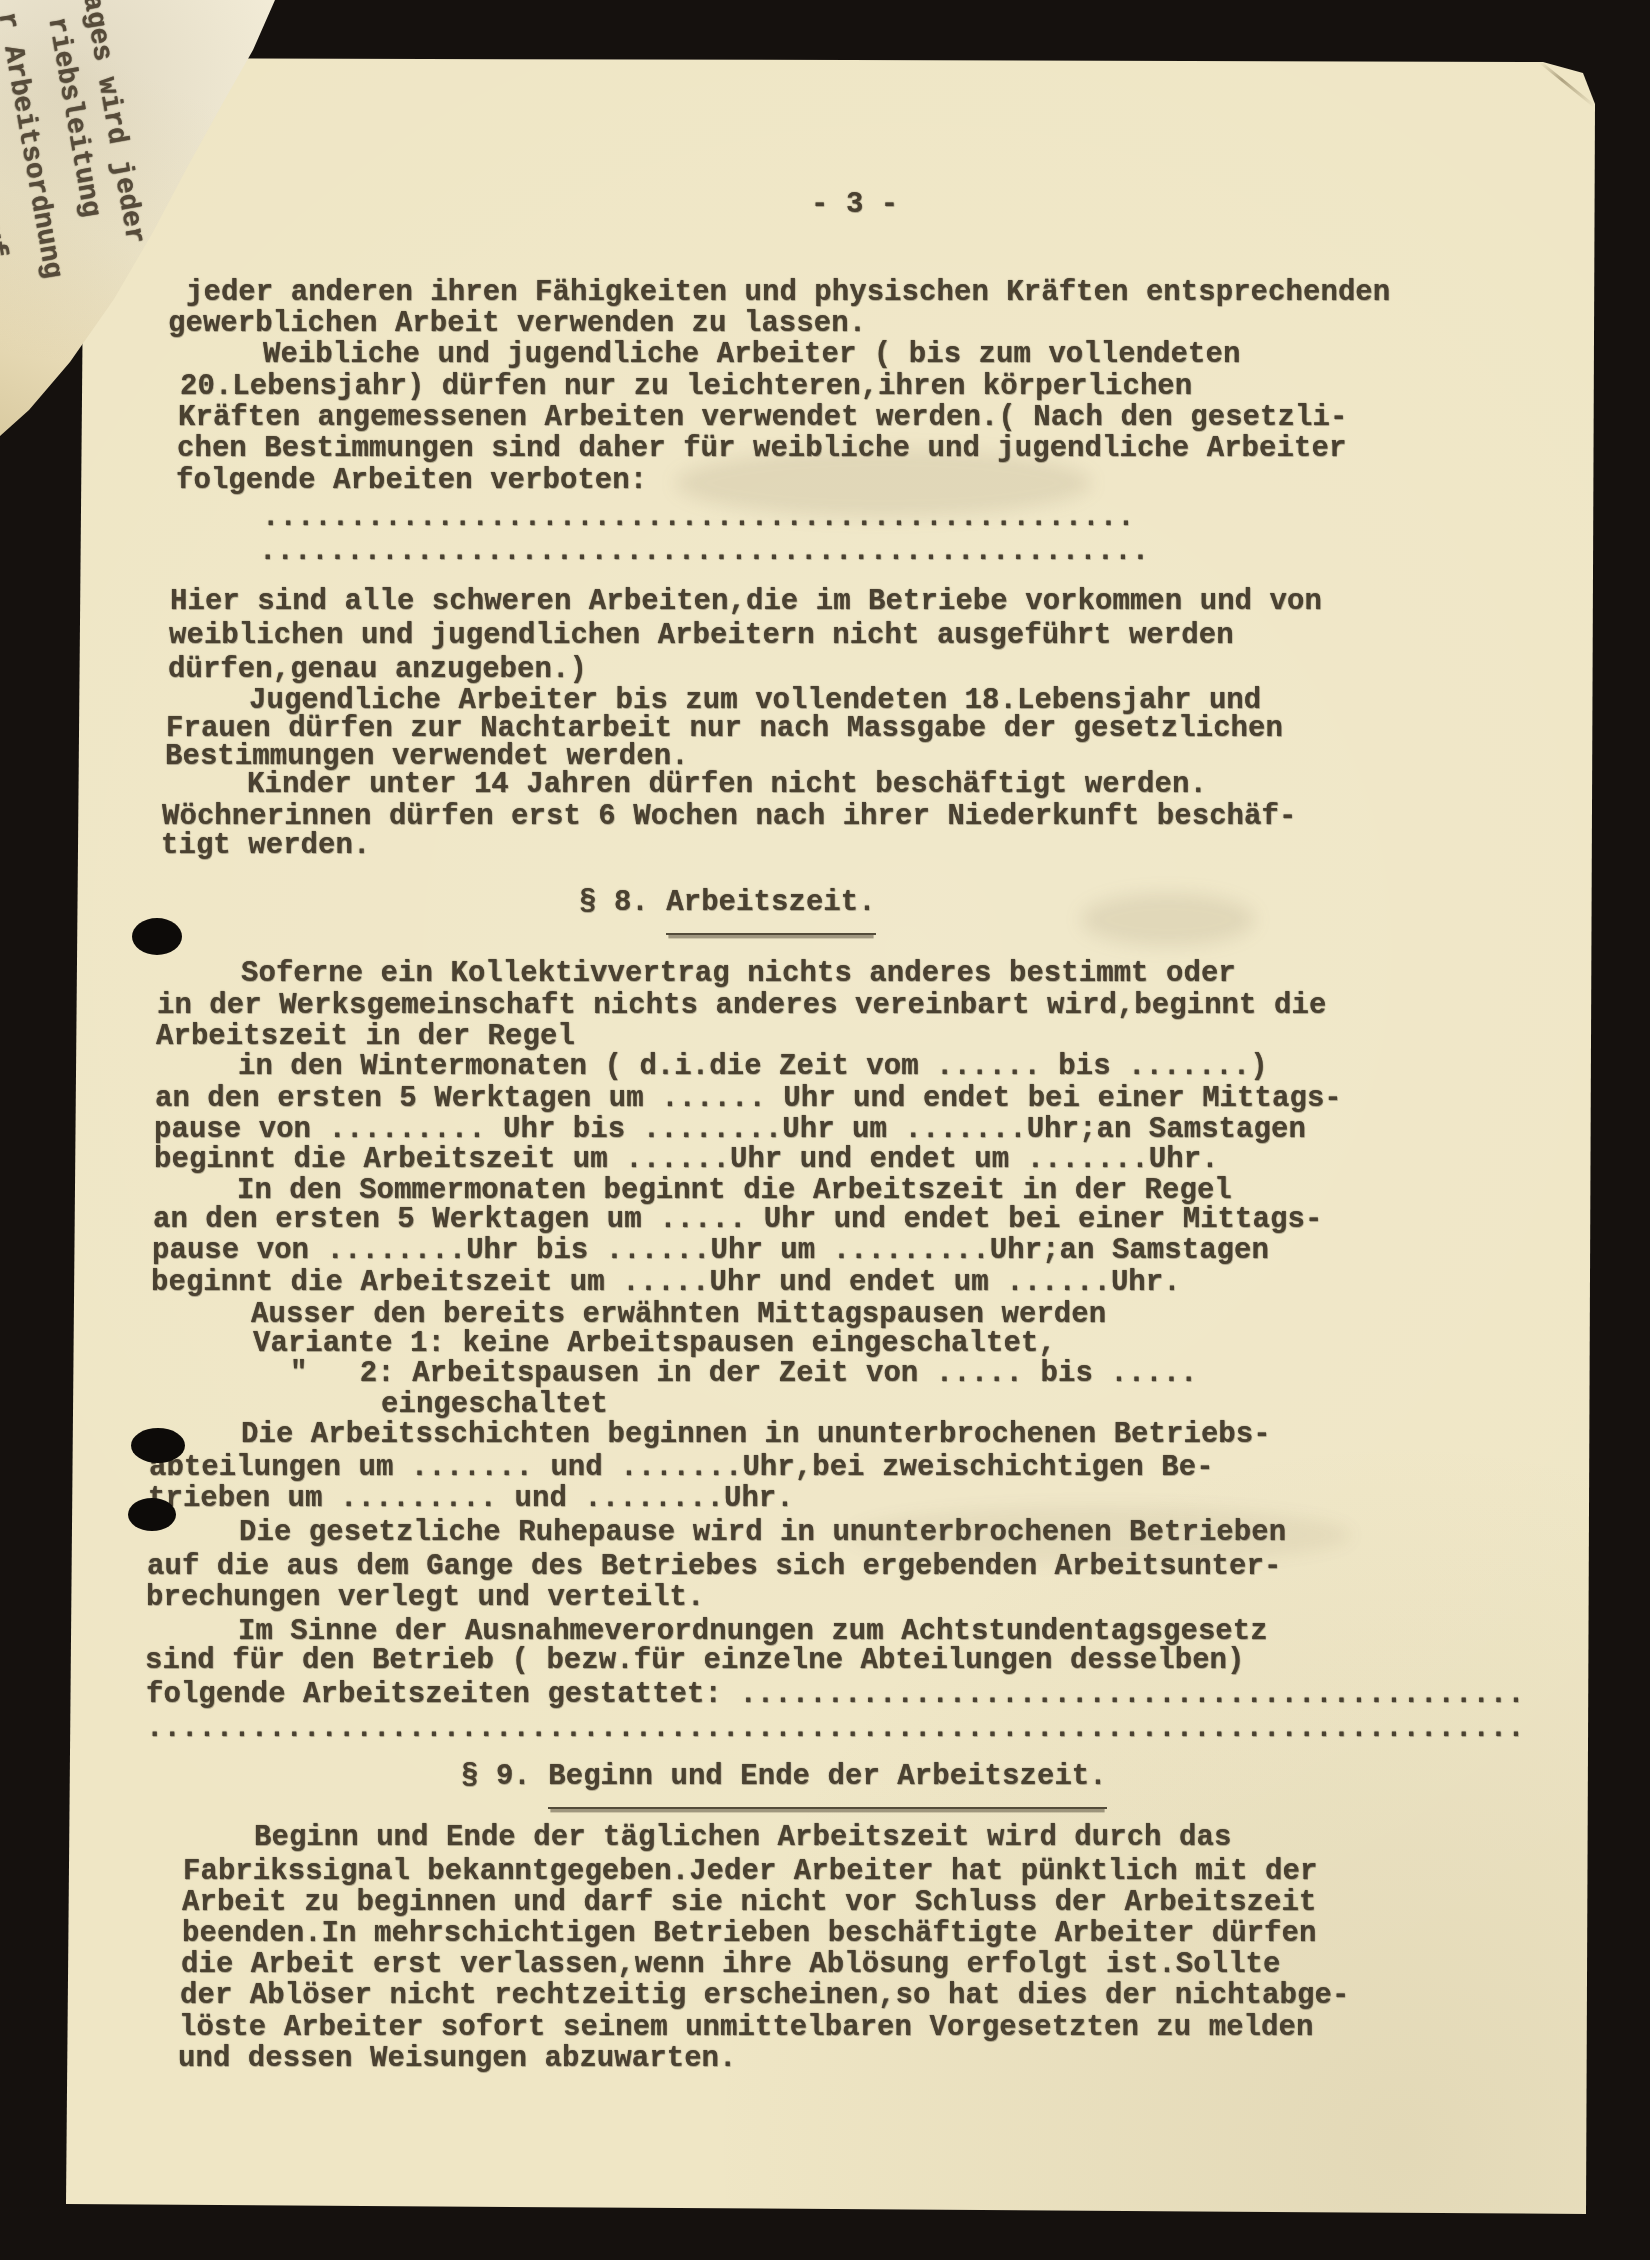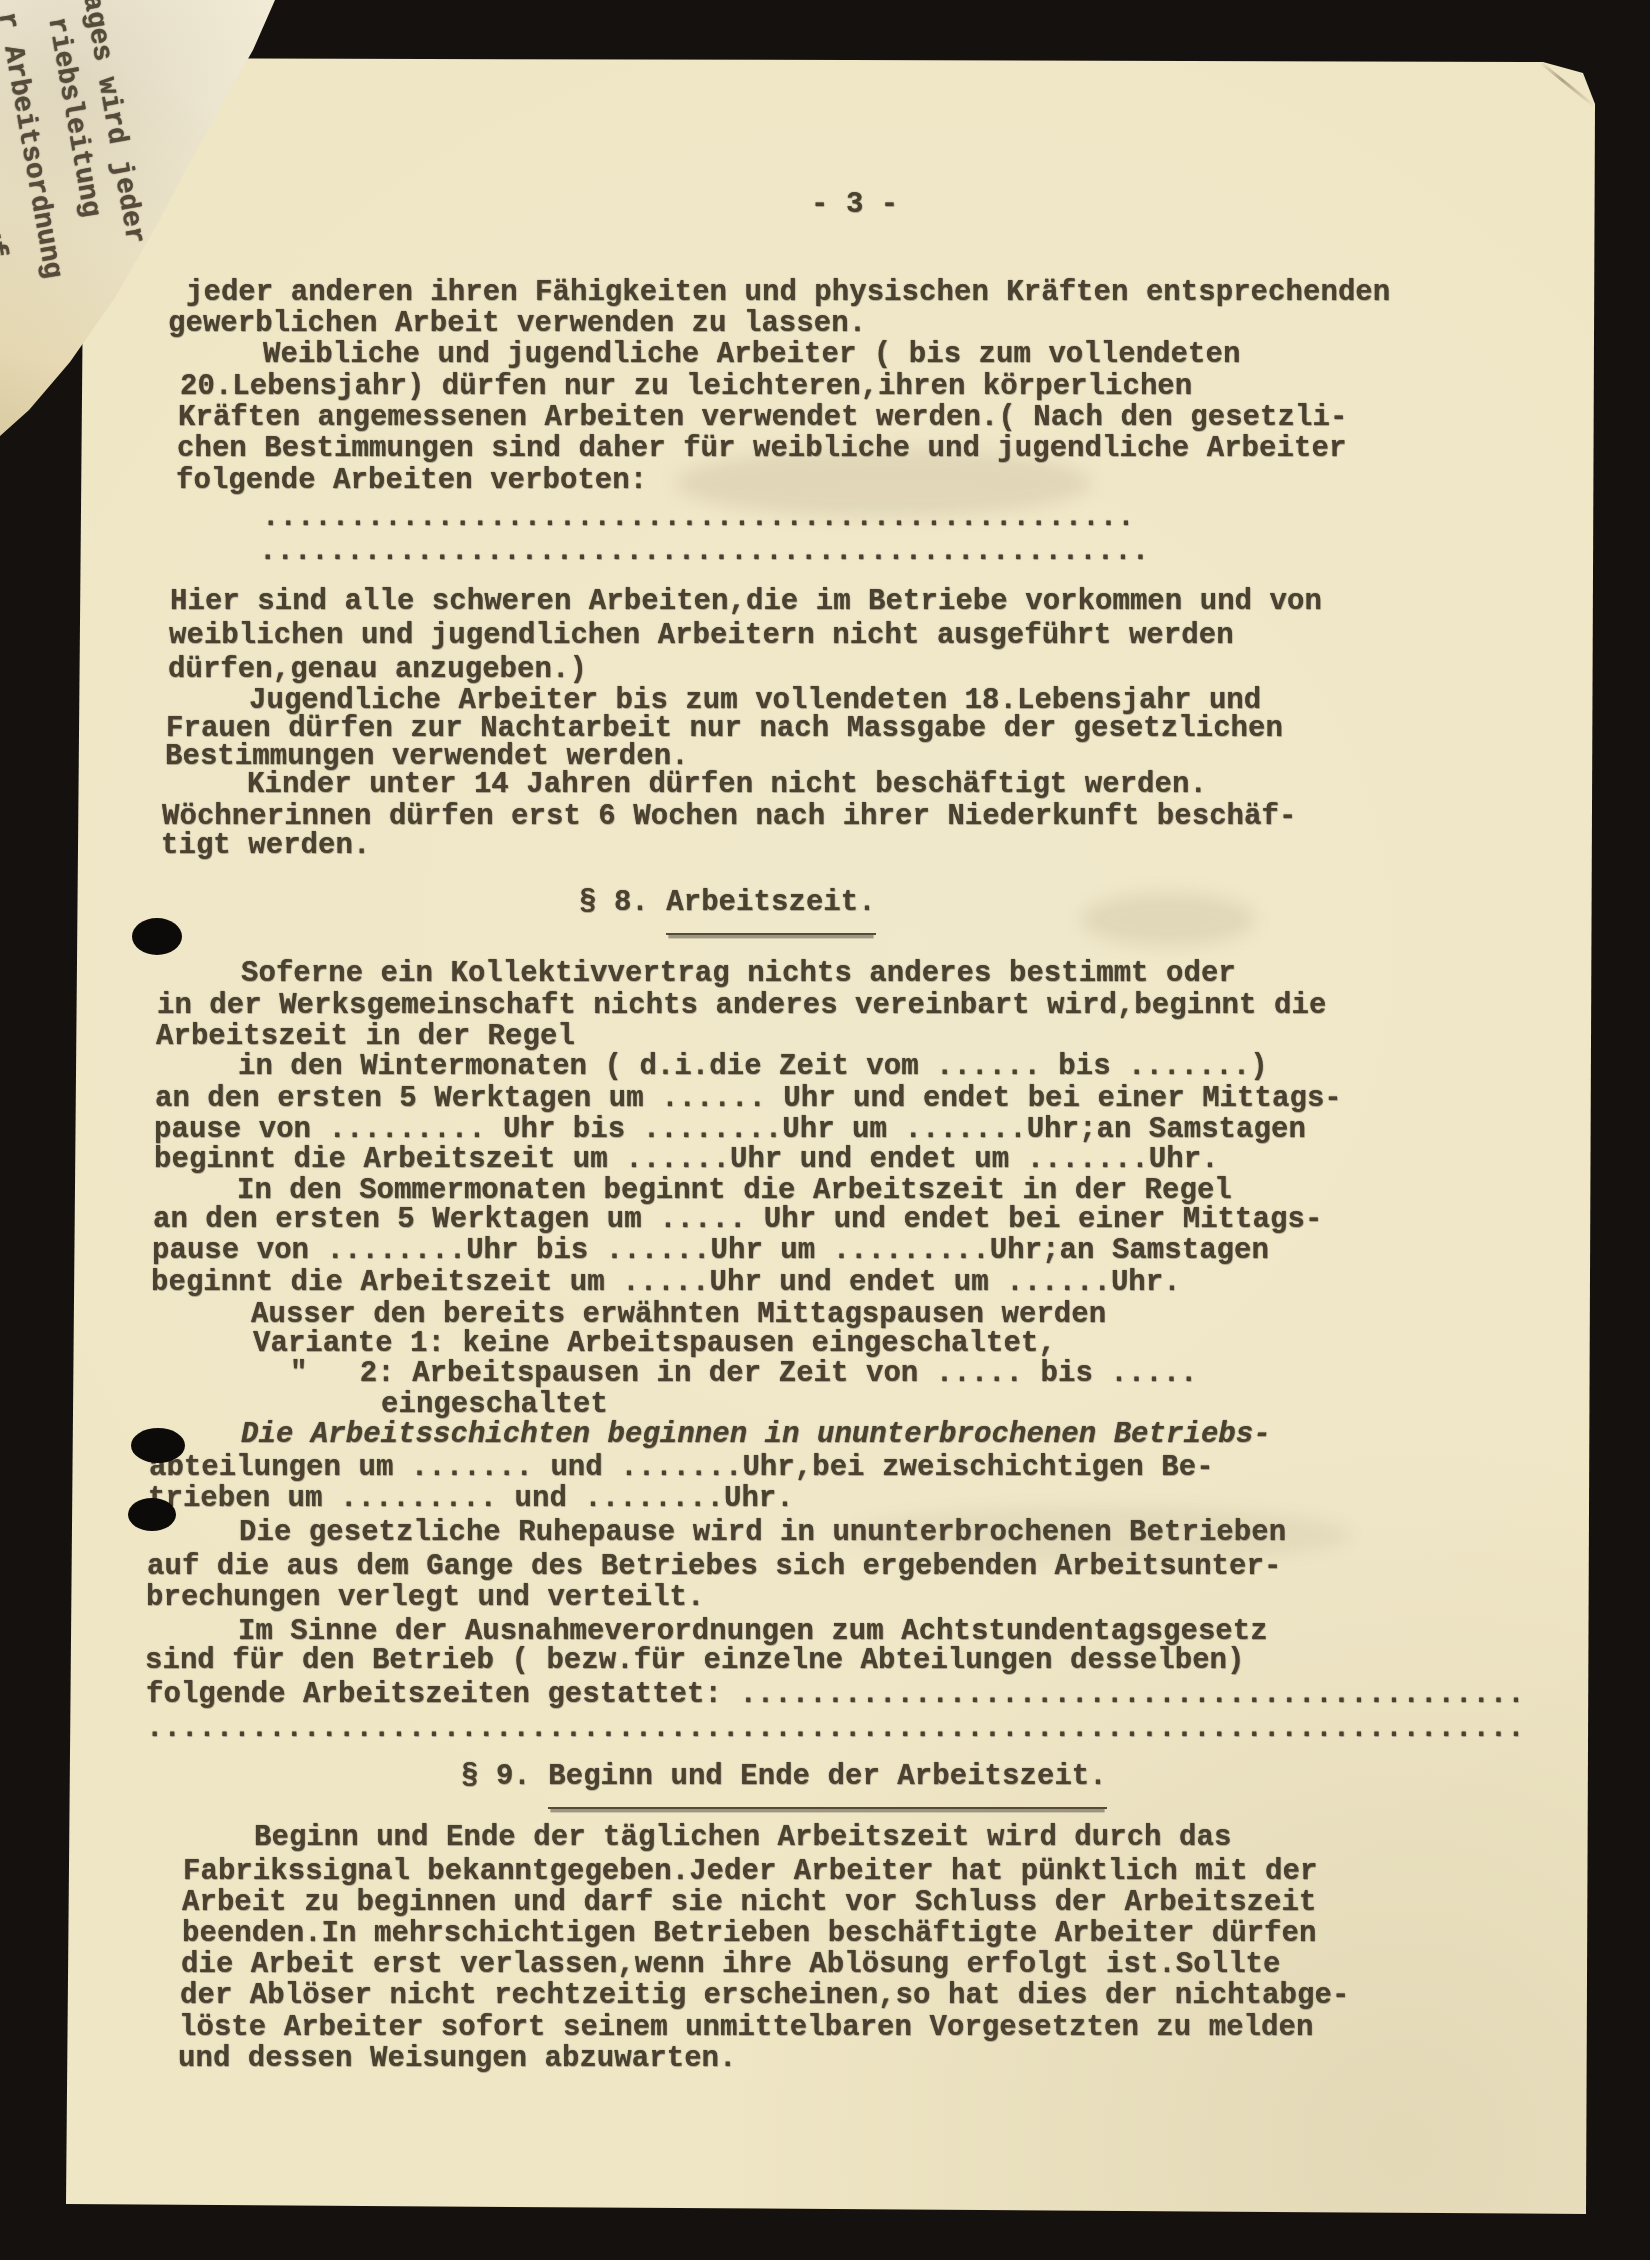--- a/index.html
+++ b/index.html
@@ -88,21 +88,21 @@
       <div class="tline" style="left: 154px; top: 1115px; text-align: right;">pause von ......... Uhr bis ........Uhr um .......Uhr;an Samstagen</div>
       <div class="tline" style="left: 154px; top: 1145px; text-align: right;">beginnt die Arbeitszeit um ......Uhr und endet um .......Uhr.</div>
       <div class="tline" style="left: 237px; top: 1176px;">In den Sommermonaten beginnt die Arbeitszeit in der Regel</div>
       <div class="tline" style="left: 153px; top: 1205px;">an den ersten 5 Werktagen um ..... Uhr und endet bei einer Mittags-</div>
       <div class="tline" style="left: 152px; top: 1236px;">pause von ........Uhr bis ......Uhr um .........Uhr;an Samstagen</div>
       <div class="tline" style="left: 151px; top: 1268px;">beginnt die Arbeitszeit um .....Uhr und endet um ......Uhr.</div>
       <div class="tline" style="left: 251px; top: 1300px; text-align: center;">Ausser den bereits erwähnten Mittagspausen werden</div>
       <div class="tline" style="left: 253px; top: 1329px;">Variante 1: keine Arbeitspausen eingeschaltet,</div>
       <div class="tline" style="left: 290px; top: 1359px;">"   2: Arbeitspausen in der Zeit von ..... bis .....</div>
       <div class="tline" style="left: 381px; top: 1390px;">eingeschaltet</div>
-      <div class="tline" style="left: 241px; top: 1420px; font-style: italic;">Die Arbeitsschichten beginnen in ununterbrochenen Betriebs-</div>
+      <div class="tline" style="left: 241px; top: 1420px;">Die Arbeitsschichten beginnen in ununterbrochenen Betriebs-</div>
       <div class="tline" style="left: 149px; top: 1453px;">abteilungen um ....... und .......Uhr,bei zweischichtigen Be-</div>
       <div class="tline" style="left: 148px; top: 1484px;">trieben um ......... und ........Uhr.</div>
       <div class="tline" style="left: 239px; top: 1518px;">Die gesetzliche Ruhepause wird in ununterbrochenen Betrieben</div>
       <div class="tline" style="left: 147px; top: 1552px;">auf die aus dem Gange des Betriebes sich ergebenden Arbeitsunter-</div>
       <div class="tline" style="left: 146px; top: 1583px;">brechungen verlegt und verteilt.</div>
       <div class="tline" style="left: 238px; top: 1617px;">Im Sinne der Ausnahmeverordnungen zum Achtstundentagsgesetz</div>
       <div class="tline" style="left: 145px; top: 1646px;">sind für den Betrieb ( bezw.für einzelne Abteilungen desselben)</div>
       <div class="tline" style="left: 146px; top: 1680px;">folgende Arbeitszeiten gestattet: .............................................</div>
       <div class="tline" style="left: 146px; top: 1714px;">...............................................................................</div>
       <div class="tline" style="left: 461px; top: 1762px;"><span>§ 9. </span><span class="u">Beginn und Ende der Arbeitszeit.</span></div>

